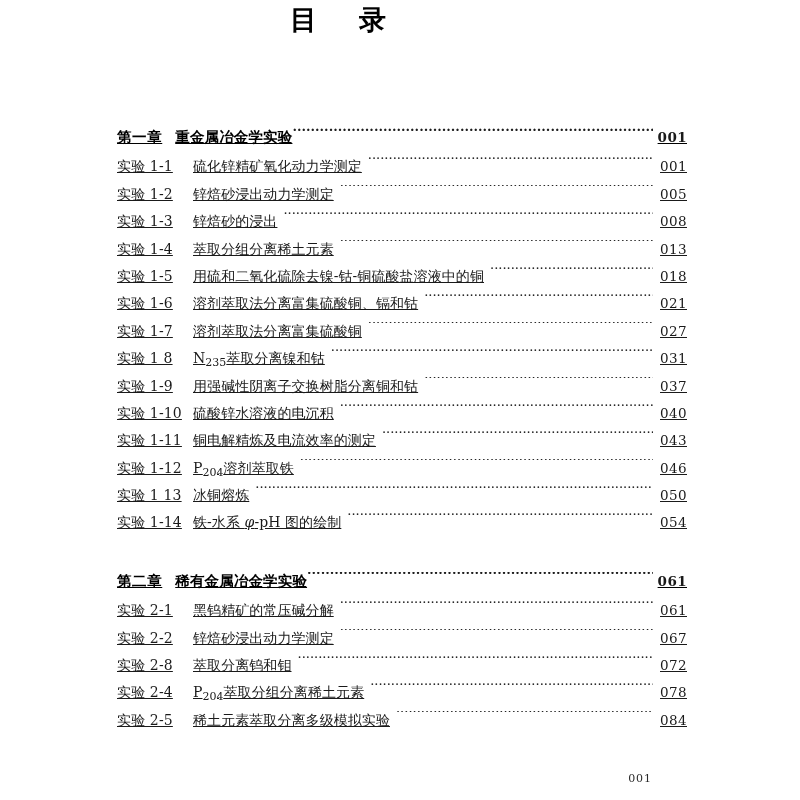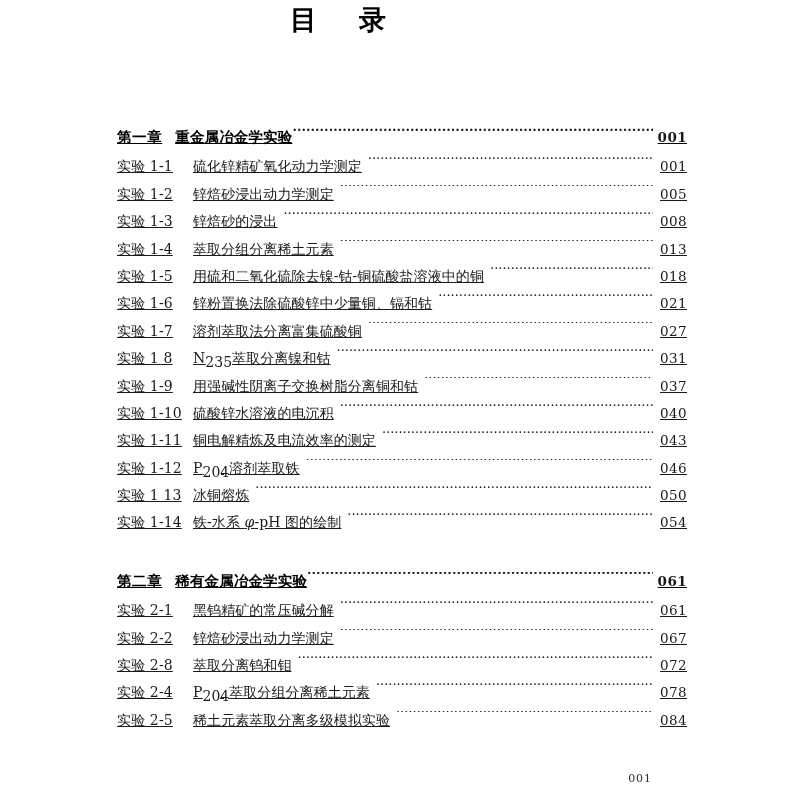--- a/index.html
+++ b/index.html
@@ -123,21 +123,21 @@
     width: 30px;
     text-align: right;
     font-size: 13.5px;
     letter-spacing: 0.03em;
     color: #1a1a1a;
     font-family: "DejaVu Serif", "Liberation Serif", serif;
   }
 
   
   .sub {
-    font-size: 14px;
+    font-size: 11px;
     vertical-align: -0.28em;
     letter-spacing: 0;
   }
   .ital {
     font-style: italic;
   }
 
   
   .folio {
     position: absolute;
@@ -193,21 +193,21 @@
           <span class="pagenum">013</span>
         </div>
         <div class="toc-line entry">
           <span class="num">实验 1-5</span>
           <span class="label">用硫和二氧化硫除去镍-钴-铜硫酸盐溶液中的铜</span>
           <span class="leader"></span>
           <span class="pagenum">018</span>
         </div>
         <div class="toc-line entry">
           <span class="num">实验 1-6</span>
-          <span class="label">锌粉置换法除硫酸锌中少量铜、镉和钴</span>
+          <span class="label">溶剂萃取法分离富集硫酸铜、镉和钴</span>
           <span class="leader"></span>
           <span class="pagenum">021</span>
         </div>
         <div class="toc-line entry">
           <span class="num">实验 1-7</span>
           <span class="label">溶剂萃取法分离富集硫酸铜</span>
           <span class="leader"></span>
           <span class="pagenum">027</span>
         </div>
         <div class="toc-line entry">

